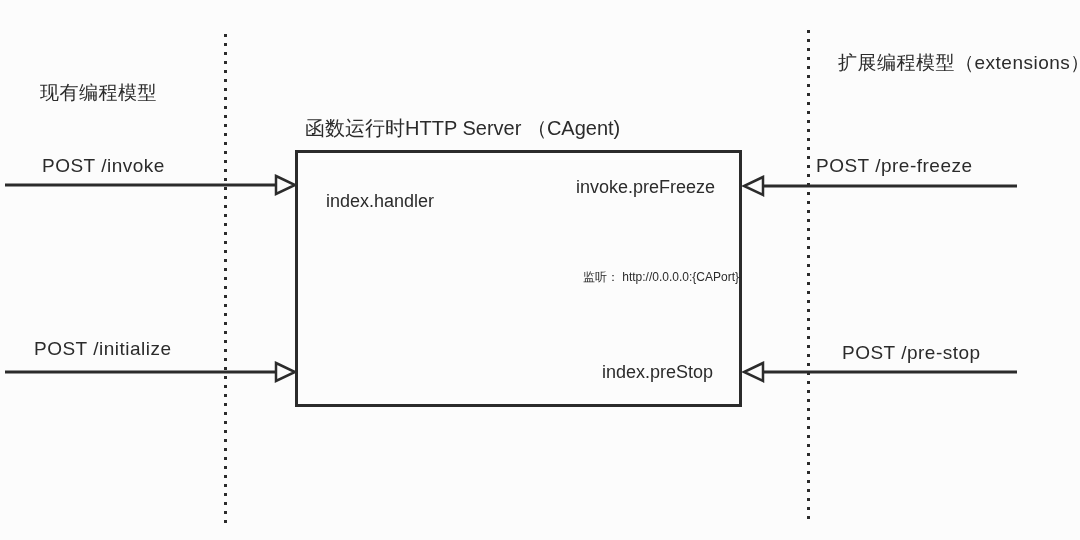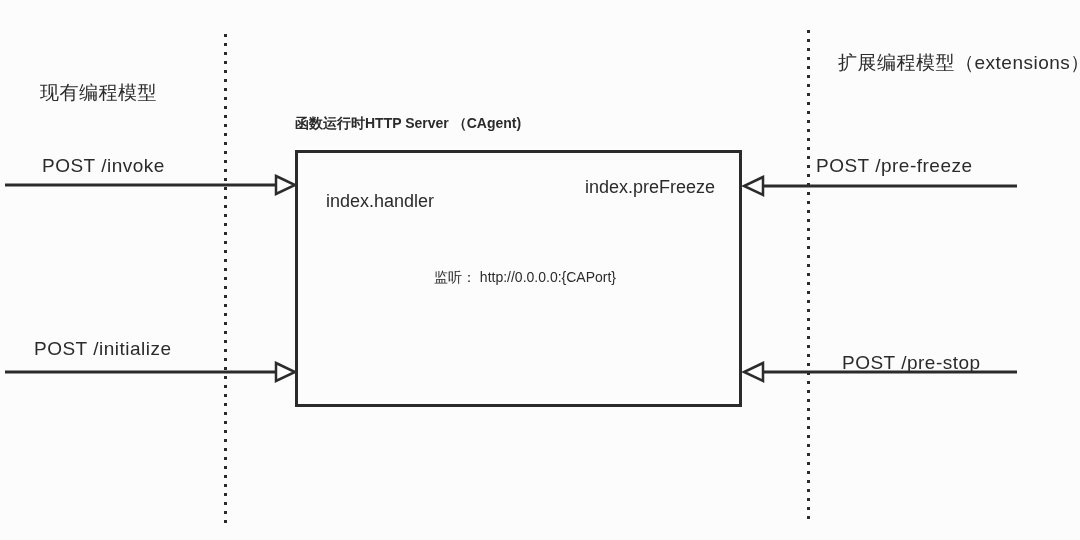--- a/index.html
+++ b/index.html
@@ -31,34 +31,33 @@
   .server-box{
     position:absolute;
     left:295px;top:150px;
     width:447px;height:257px;
     border:3px solid var(--ink);
     background:var(--bg);
     box-sizing:border-box;
   }
   .box-title{
     position:absolute;
-    left:295px;top:115px;
-    font-size:14px;
-    font-weight:bold;
+    left:305px;top:115px;
+    font-size:20px;
   }
   .box-text{
     position:absolute;
     font-size:18px;
     white-space:nowrap;
   }
   .listen{
     position:absolute;
     left:13px;right:0;top:116px;
-    text-align:center;
-    font-size:14px;
+    text-align:right;
+    font-size:12px;
   }
   svg.arrow-layer{
     position:absolute;left:0;top:0;
     width:1080px;height:540px;
     pointer-events:none;
   }
   svg.arrow-layer line{stroke:var(--ink);stroke-width:3;}
   svg.arrow-layer polygon{fill:var(--bg);stroke:var(--ink);stroke-width:2.5;stroke-linejoin:miter;}
 </style>
 </head>
@@ -87,23 +86,24 @@
     </g>
     <g>
       <line x1="1017" y1="372" x2="763" y2="372"></line>
       <polygon points="763,363 744,372 763,381"></polygon>
     </g>
   </svg>
 
   <div class="lbl" style="left:34px;top:338px;">POST /initialize</div>
   <div class="lbl" style="left:42px;top:155px;">POST /invoke</div>
   <div class="lbl" style="left:816px;top:155px;">POST /pre-freeze</div>
-  <div class="lbl" style="left:842px;top:342px;margin-top:10px;">POST /pre-stop</div>
+  <div class="lbl" style="left:842px;top:342px;">POST /pre-stop</div>
 
   <div class="box-title">函数运行时HTTP Server （CAgent)</div>
 
   <div class="server-box">
     <div class="box-text" style="left:28px;top:38px;">index.handler</div>
-    <div class="box-text" style="right:24px;top:24px;">index.preFreeze</div>
+    <div class="box-text" style="right:24px;top:24px;">invoke.preFreeze</div>
     <div class="listen">监听： http://0.0.0.0:{CAPort}</div>
+    <div class="box-text" style="right:26px;top:209px;">index.preStop</div>
   </div>
 
 </div>
 
 </body></html>

